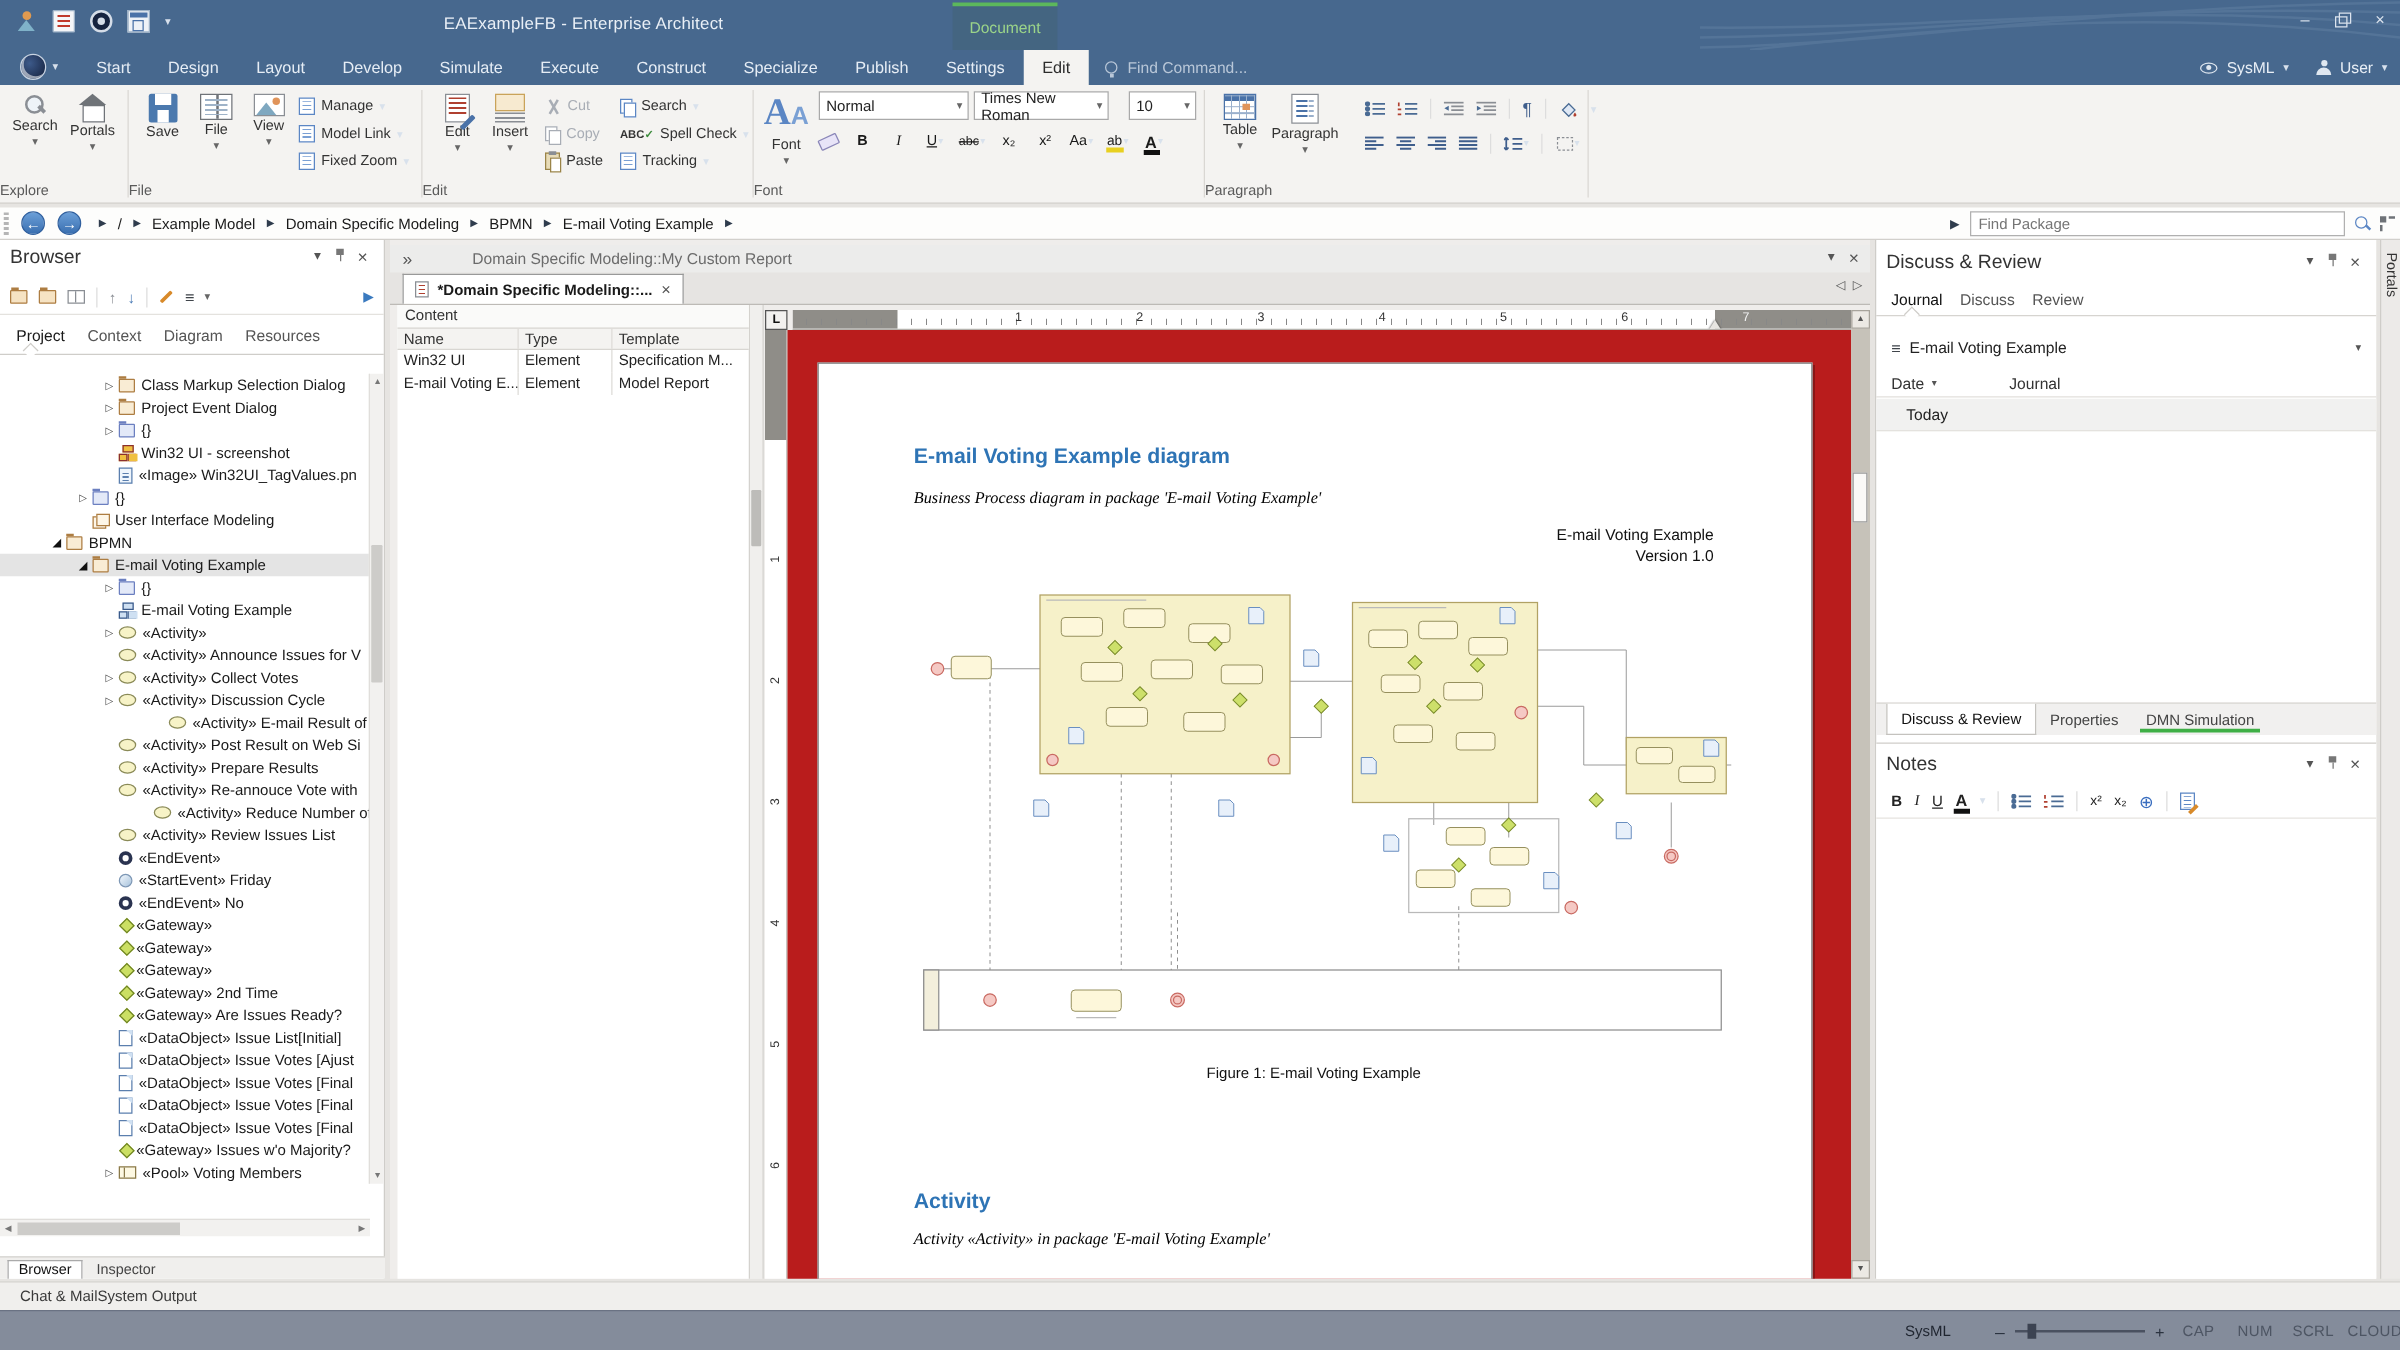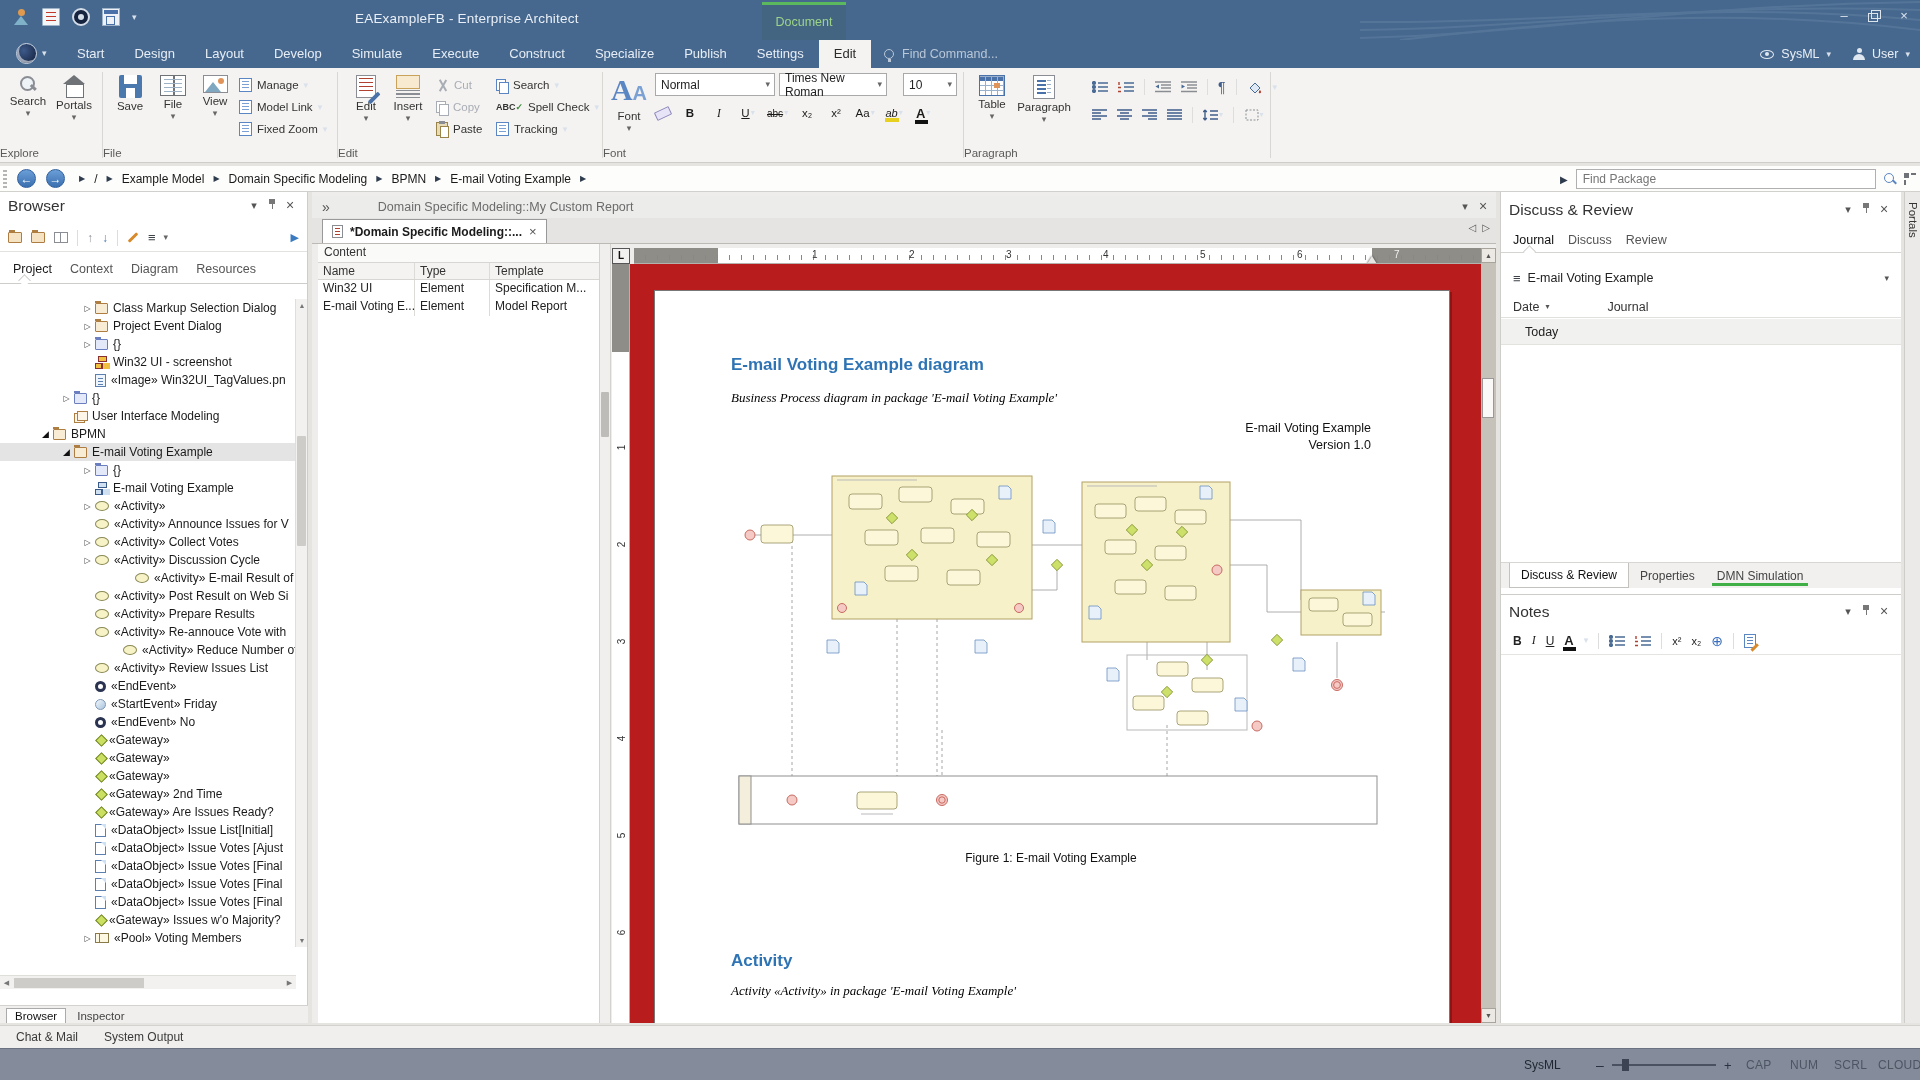--- a/index.html
+++ b/index.html
@@ -100,21 +100,21 @@
   .i-paste::after{content:"";position:absolute;left:3px;top:3px;width:7px;height:10px;background:#fff;border:1px solid #9a8448}
   .i-abc{font-size:9px;font-weight:bold;color:#333;letter-spacing:0}
   .i-abc i{color:#3a8a3a;font-style:normal}
   .i-erase{width:16px;height:9px;background:#e8e4f8;border:1px solid #8a86b8;transform:rotate(-25deg);border-radius:1px}
   .fbtn{min-width:20px;height:22px;display:flex;align-items:center;justify-content:center;gap:1px;color:#1a1a1a}
   .fbtn .caret{font-size:8px}
   .combo{height:23px;background:#fff;border:1px solid #a9a9a9;display:flex;align-items:center;padding:0 5px;font-size:12px;color:#222;position:relative}
   .combo .caret{position:absolute;right:4px;color:#666}
   .u-line{text-decoration:underline}
   .strike{text-decoration:line-through}
-  .hl-ab{position:relative;font-size:11px;font-style:italic}
+  .hl-ab{position:relative;font-size:11px;}
   .hl-ab::after{content:"";position:absolute;left:-1px;bottom:-3px;width:14px;height:4px;background:#e8d020}
   .col-A{position:relative;font-weight:bold;font-size:13px}
   .col-A::after{content:"";position:absolute;left:-1px;bottom:-3px;width:13px;height:4px;background:#111}
 
   
   .crumbbar{position:absolute;left:0;top:166px;width:1920px;height:26px;background:#fdfdfc;border-bottom:1px solid #d2d0cc;display:flex;align-items:center}
   .drag{width:4px;height:18px;margin-left:3px;background:repeating-linear-gradient(#b5b5b5 0 2px,transparent 2px 4px)}
   .navc{width:19px;height:19px;border-radius:50%;background:linear-gradient(#6b9fd8,#3a6fb0);color:#fff;text-align:center;line-height:18px;font-size:12px;margin-left:10px;border:1px solid #2f5f9e}
   .crumbs{display:flex;align-items:center;gap:9px;margin-left:14px;font-size:12px;color:#1a1a1a}
   .crumbs .sep{color:#2f3c4d;font-size:8px}
@@ -253,21 +253,21 @@
   .globe{color:#3a6ebf;font-size:14px;line-height:1}
   .i-transl{width:12px;height:14px;background:#fff;border:1px solid #5b86c4;position:relative}
   .i-transl::before{content:"";position:absolute;left:2px;top:2px;right:2px;height:9px;background:repeating-linear-gradient(#5b86c4 0 1px,transparent 1px 3px)}
   .i-transl::after{content:"";position:absolute;right:-4px;bottom:-2px;width:9px;height:2.5px;background:#d88a2a;transform:rotate(-45deg)}
 
   
   .portals{left:1904px;top:0;width:16px;height:831px;background:#eceae8;border-left:1px solid #cfcdc9}
   .portals span{writing-mode:vertical-rl;display:block;margin:10px auto 0;font-size:11.5px;color:#333}
 
   
-  .docktabs{position:absolute;left:0;top:1025px;width:1920px;height:23px;background:#f0efed;border-top:1px solid #d4d2ce;display:flex;align-items:center;gap:26px;padding:0 16px;font-size:12px;color:#3a3a3a}
+  .docktabs{position:absolute;left:0;top:1025px;width:1920px;height:23px;background:#f0efed;border-top:1px solid #d4d2ce;display:flex;align-items:center;padding:0 16px;font-size:12px;color:#3a3a3a}
   .statusbar{position:absolute;left:0;top:1048px;width:1920px;height:32px;background:#848c9b;border-top:1px solid #6a7283}
   .sb{position:absolute;top:0;height:32px;display:flex;align-items:center;font-size:12px}
   .sb-persp{left:1524px;color:#1f2530}
   .sb-min{left:1596px;color:#2b3340;font-size:14px}
   .sb-track{left:1612px;top:15px;width:104px;height:2px;background:#4a5160;position:absolute}
   .sb-thumb{position:absolute;left:1622px;top:10px;width:7px;height:12px;background:#3c4352}
   .sb-plus{left:1724px;color:#2b3340;font-size:13px}
   .sb-ind{color:#4d5563;letter-spacing:.3px}
 
   

